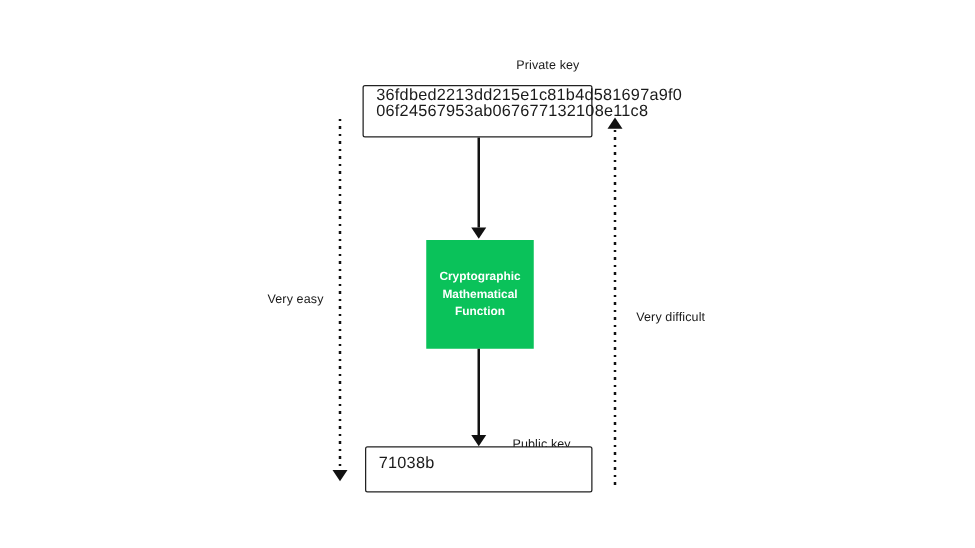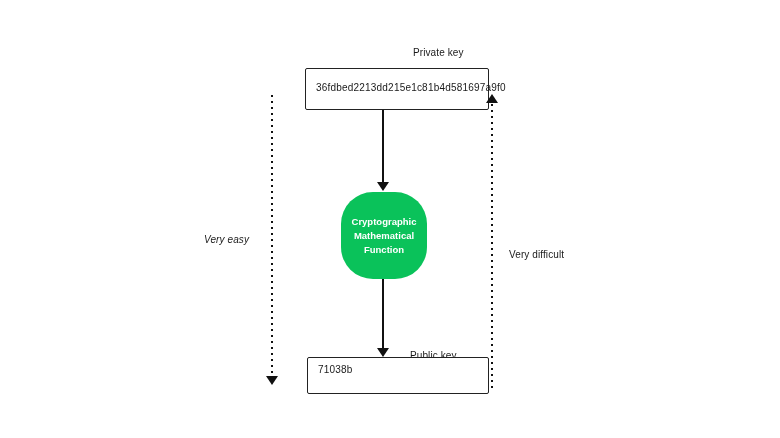--- a/index.html
+++ b/index.html
@@ -25,44 +25,42 @@
     font-size: 10px;
     letter-spacing: 0.1px;
     color: var(--text);
     white-space: nowrap;
   }
   .key-box {
     position: absolute;
     border: 1px solid var(--box-border);
     border-radius: 2px;
     background: var(--bg);
-    font-size: 10px;
+    font-size: 13px;
     line-height: 13px;
     letter-spacing: 0.2px;
-    padding: 12px 10px;
+    padding: 0 10px;
     white-space: nowrap;
-    margin-left: 15px;
   }
   .private-key-box { left: 290px; top: 68px; width: 184px; height: 42px; }
   .public-key-box  { left: 292px; top: 357px; width: 182px; height: 37px; padding-top: 5px; }
   .function-box {
     position: absolute;
     left: 341px; top: 192px;
     width: 86px; height: 87px;
     background: var(--accent-green);
     color: #ffffff;
     display: flex;
     flex-direction: column;
     align-items: center;
     justify-content: center;
     font-size: 9.5px;
     font-weight: bold;
     line-height: 14px;
     text-align: center;
-    border-radius: 32px;
   }
   .vline-solid {
     position: absolute;
     width: 2px;
     background: var(--line);
   }
   .vline-dotted {
     position: absolute;
     width: 2px;
     background: repeating-linear-gradient(
@@ -88,20 +86,21 @@
 </style>
 </head>
 <body>
 
 <div class="canvas">
 
   <div class="label" style="left:413px; top:47px;">Private key</div>
 
   <div class="key-box private-key-box">
     <div>36fdbed2213dd215e1c81b4d581697a9f0</div>
+    <div>06f24567953ab067677132108e11c8</div>
   </div>
 
   <div class="vline-solid" style="left:382px; top:110px; height:72px;"></div>
   <div class="arrowhead-down" style="left:377px; top:182px;"></div>
 
   <div class="function-box">
     <div>Cryptographic</div>
     <div>Mathematical</div>
     <div>Function</div>
   </div>
@@ -110,19 +109,19 @@
   <div class="arrowhead-down" style="left:377px; top:348px;"></div>
 
   <div class="label" style="left:410px; top:350px;">Public key</div>
 
   <div class="key-box public-key-box">
     <div>71038b</div>
   </div>
 
   <div class="vline-dotted" style="left:271px; top:95px; height:281px;"></div>
   <div class="arrowhead-down" style="left:266px; top:376px;"></div>
-  <div class="label" style="left:204px; top:234px;font-style:italic;">Very easy</div>
+  <div class="label" style="left:214px; top:234px;">Very easy</div>
 
   <div class="arrowhead-up" style="left:486px; top:94px;"></div>
   <div class="vline-dotted" style="left:491px; top:104px; height:286px;"></div>
   <div class="label" style="left:509px; top:237px;margin-top:12px;">Very difficult</div>
 
 </div>
 
 </body></html>

